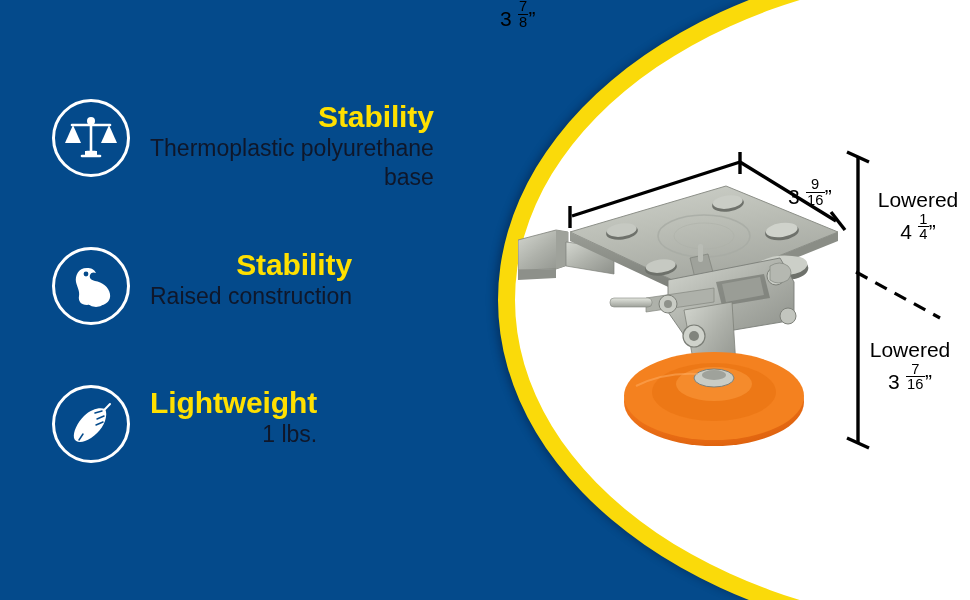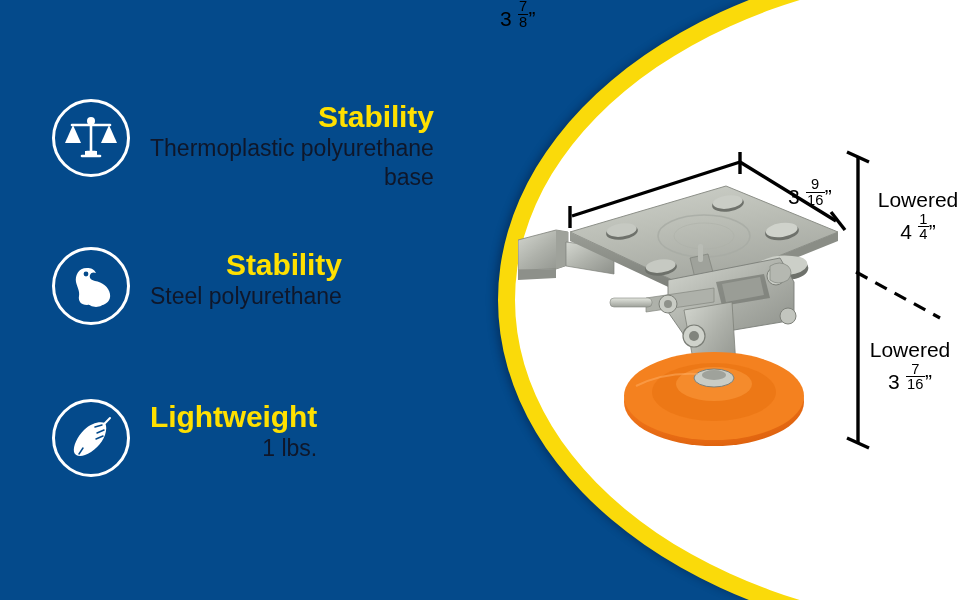--- a/index.html
+++ b/index.html
@@ -51,21 +51,21 @@
     height: 600px;
   }
   .feature {
     position: absolute;
     left: 52px;
     display: flex;
     align-items: flex-start;
   }
   .feature-1 { top: 99px; }
   .feature-2 { top: 247px; }
-  .feature-3 { top: 399px; }
+  .feature-3 { top: 385px; }
 
   .feature-icon {
     flex: 0 0 auto;
     width: 78px;
     height: 78px;
     border-radius: 50%;
     border: 3px solid #ffffff;
     box-sizing: border-box;
     display: flex;
     align-items: center;
@@ -186,21 +186,21 @@
                    C33 28 37 31 39 35 C41 39 40 44 35 45
                    L35 45 C42 45 46 40 45 34 C44 27 37 22 30 21
                    C26 20 24 18 25 15 C26 12 29 12 31 13
                    C29 9 26 8 22 8 Z" fill="#ffffff"></path>
           <ellipse cx="31" cy="38" rx="11" ry="9" fill="#ffffff"></ellipse>
           <circle cx="21" cy="14" r="2.4" fill="#044a8b"></circle>
         </svg>
       </div>
       <div class="feature-text">
         <div class="feature-title">Stability</div>
-        <div class="feature-desc">Steel polyurethane</div>
+        <div class="feature-desc">Raised construction</div>
       </div>
     </div>
 
     <div class="feature feature-3">
       <div class="feature-icon">
         <svg width="54" height="54" viewBox="0 0 54 54" aria-hidden="true">
           <g stroke="#ffffff" stroke-width="2" stroke-linecap="round" fill="none">
             <line x1="46" y1="7" x2="21" y2="33"></line>
           </g>
           <path d="M41 12 C36 10 27 12 20 19 C13 26 9 35 10 41

